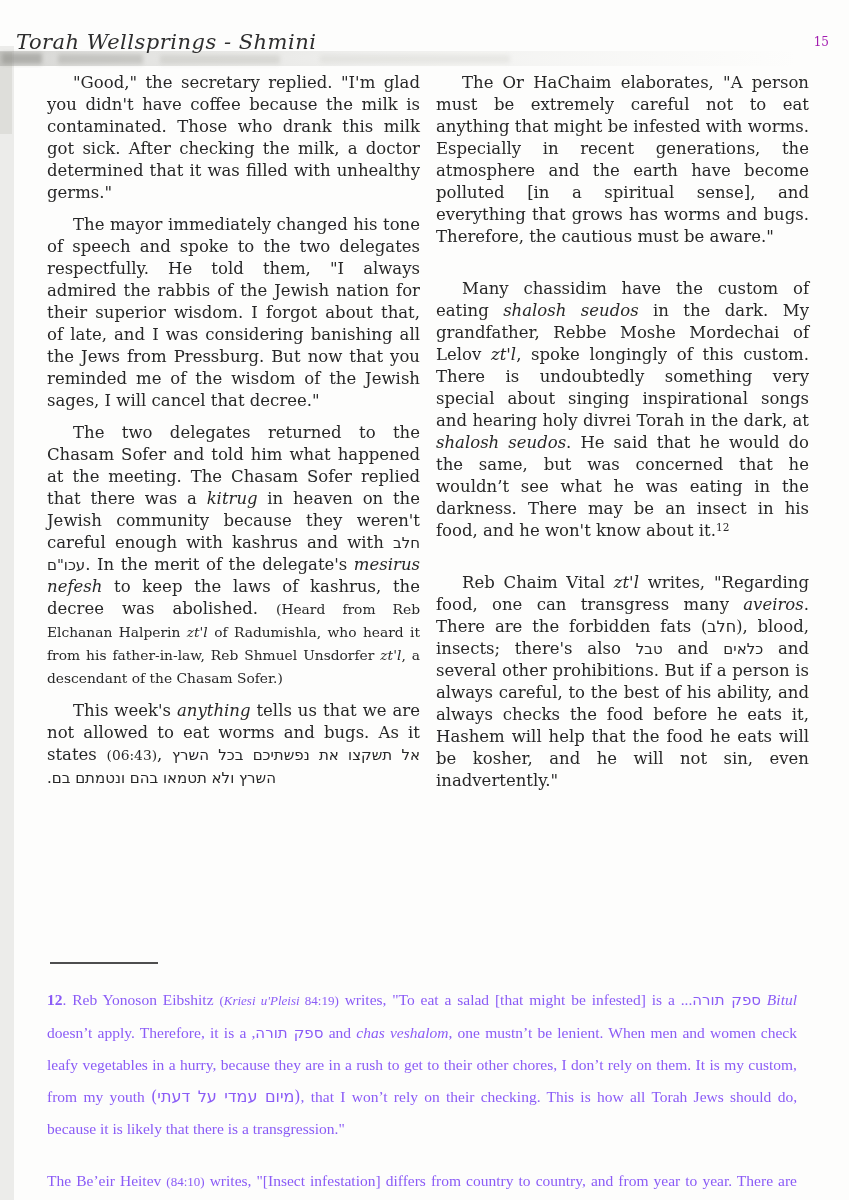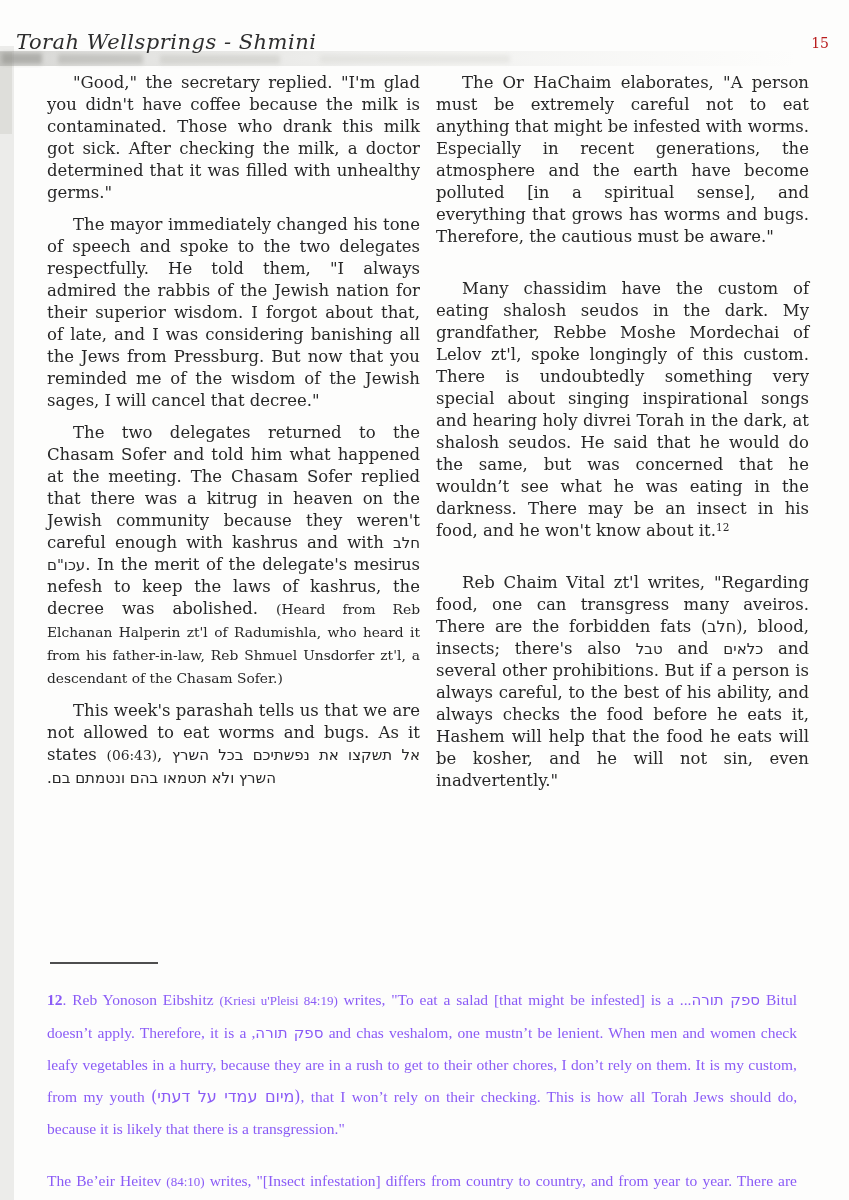--- a/index.html
+++ b/index.html
@@ -16,28 +16,28 @@
       rgba(190,190,185,.22) 45%, rgba(210,210,205,.12) 75%, rgba(225,225,220,0) 97%);}
   .blob{position:absolute;filter:blur(2px);}
   .blob1{left:2px;top:53px;width:40px;height:11px;background:#8f8f8a;opacity:.55;}
   .blob2{left:58px;top:54px;width:85px;height:10px;background:#a5a5a0;opacity:.45;}
   .blob3{left:160px;top:55px;width:120px;height:9px;background:#bcbcb6;opacity:.40;}
   .blob4{left:320px;top:55px;width:190px;height:8px;background:#cfcfc9;opacity:.33;}
 
   
   .header{position:absolute;top:30px;left:16px;width:100%;text-align:left;}
   .htitle{font-style:italic;font-size:21px;letter-spacing:.5px;color:#2e2e2e;}
-  .pnum{position:absolute;right:36px;top:5px;font-size:14px;color:#b91c1c;}
+  .pnum{position:absolute;right:36px;top:5px;font-size:12px;color:#a21caf;}
 
   
   .columns{position:absolute;top:72px;left:47px;width:762px;display:flex;gap:16px;}
   .col{width:373px;}
   .body-p{margin:0 0 10px 0;font-size:16.5px;line-height:22px;text-align:justify;text-indent:26px;}
   .col-right .body-p{margin-bottom:30px;}
-  .it{}
+  .it{font-style:italic;}
   .bd{font-weight:bold;}
   .he{font-family:"DejaVu Serif","DejaVu Sans",serif;font-size:15px;}
   .sm{font-size:13.8px;line-height:23px;}
   .hesm{font-family:"DejaVu Serif","DejaVu Sans",serif;font-size:16px;}
   .sup{font-size:10.5px;vertical-align:5px;line-height:0;}
 
   
   .footnotes{position:absolute;top:952px;left:47px;width:762px;}
   .fn-divider{width:108px;height:2px;background:#4e4e4e;margin:10px 0 20px 3px;}
   .fn-p{margin:0 12px 20px 0;font-family:"Liberation Serif","DejaVu Sans",serif;
@@ -60,21 +60,21 @@
   <div class="header">
     <span class="htitle">Torah Wellsprings - Shmini</span>
     <span class="pnum">15</span>
   </div>
 
   <div class="columns">
     <div class="col col-left">
       <p class="body-p">"Good," the secretary replied. "I'm glad you didn't have coffee because the milk is contaminated. Those who drank this milk got sick. After checking the milk, a doctor determined that it was filled with unhealthy germs."</p>
       <p class="body-p">The mayor immediately changed his tone of speech and spoke to the two delegates respectfully. He told them, "I always admired the rabbis of the Jewish nation for their superior wisdom. I forgot about that, of late, and I was considering banishing all the Jews from Pressburg. But now that you reminded me of the wisdom of the Jewish sages, I will cancel that decree."</p>
       <p class="body-p">The two delegates returned to the Chasam Sofer and told him what happened at the meeting. The Chasam Sofer replied that there was a <span class="it">kitrug</span> in heaven on the Jewish community because they weren't careful enough with kashrus and with <span class="he">חלב עכו"ם</span>. In the merit of the delegate's <span class="it">mesirus nefesh</span> to keep the laws of kashrus, the decree was abolished. <span class="sm">(Heard from Reb Elchanan Halperin </span><span class="sm it">zt'l</span><span class="sm"> of Radumishla, who heard it from his father-in-law, Reb Shmuel Unsdorfer </span><span class="sm it">zt'l</span><span class="sm">, a descendant of the Chasam Sofer.)</span></p>
-      <p class="body-p">This week's <span class="it">parashah</span> tells us that we are not allowed to eat worms and bugs. As it states <span class="sm">(06:43)</span>, <span class="he">אל תשקצו את נפשתיכם בכל השרץ השרץ ולא תטמאו בהם ונטמתם בם.‏</span></p>
+      <p class="body-p">This week's <span class="it">anything</span> tells us that we are not allowed to eat worms and bugs. As it states <span class="sm">(06:43)</span>, <span class="he">אל תשקצו את נפשתיכם בכל השרץ השרץ ולא תטמאו בהם ונטמתם בם.‏</span></p>
     </div>
     <div class="col col-right">
       <p class="body-p">The Or HaChaim elaborates, "A person must be extremely careful not to eat anything that might be infested with worms. Especially in recent generations, the atmosphere and the earth have become polluted [in a spiritual sense], and everything that grows has worms and bugs. Therefore, the cautious must be aware."</p>
       <p class="body-p">Many chassidim have the custom of eating <span class="it">shalosh seudos</span> in the dark. My grandfather, Rebbe Moshe Mordechai of Lelov <span class="it">zt'l</span>, spoke longingly of this custom. There is undoubtedly something very special about singing inspirational songs and hearing holy divrei Torah in the dark, at <span class="it">shalosh seudos</span>. He said that he would do the same, but was concerned that he wouldn’t see what he was eating in the darkness. There may be an insect in his food, and he won't know about it.<span class="sup">12</span></p>
       <p class="body-p">Reb Chaim Vital <span class="it">zt'l</span> writes, "Regarding food, one can transgress many <span class="it">aveiros</span>. There are the forbidden fats <span class="hesm">(חלב)</span>, blood, insects; there's also <span class="he">טבל</span> and <span class="he">כלאים</span> and several other prohibitions. But if a person is always careful, to the best of his ability, and always checks the food before he eats it, Hashem will help that the food he eats will be kosher, and he will not sin, even inadvertently."</p>
     </div>
   </div>
 
   <div class="footnotes">
     <div class="fn-divider"></div>

